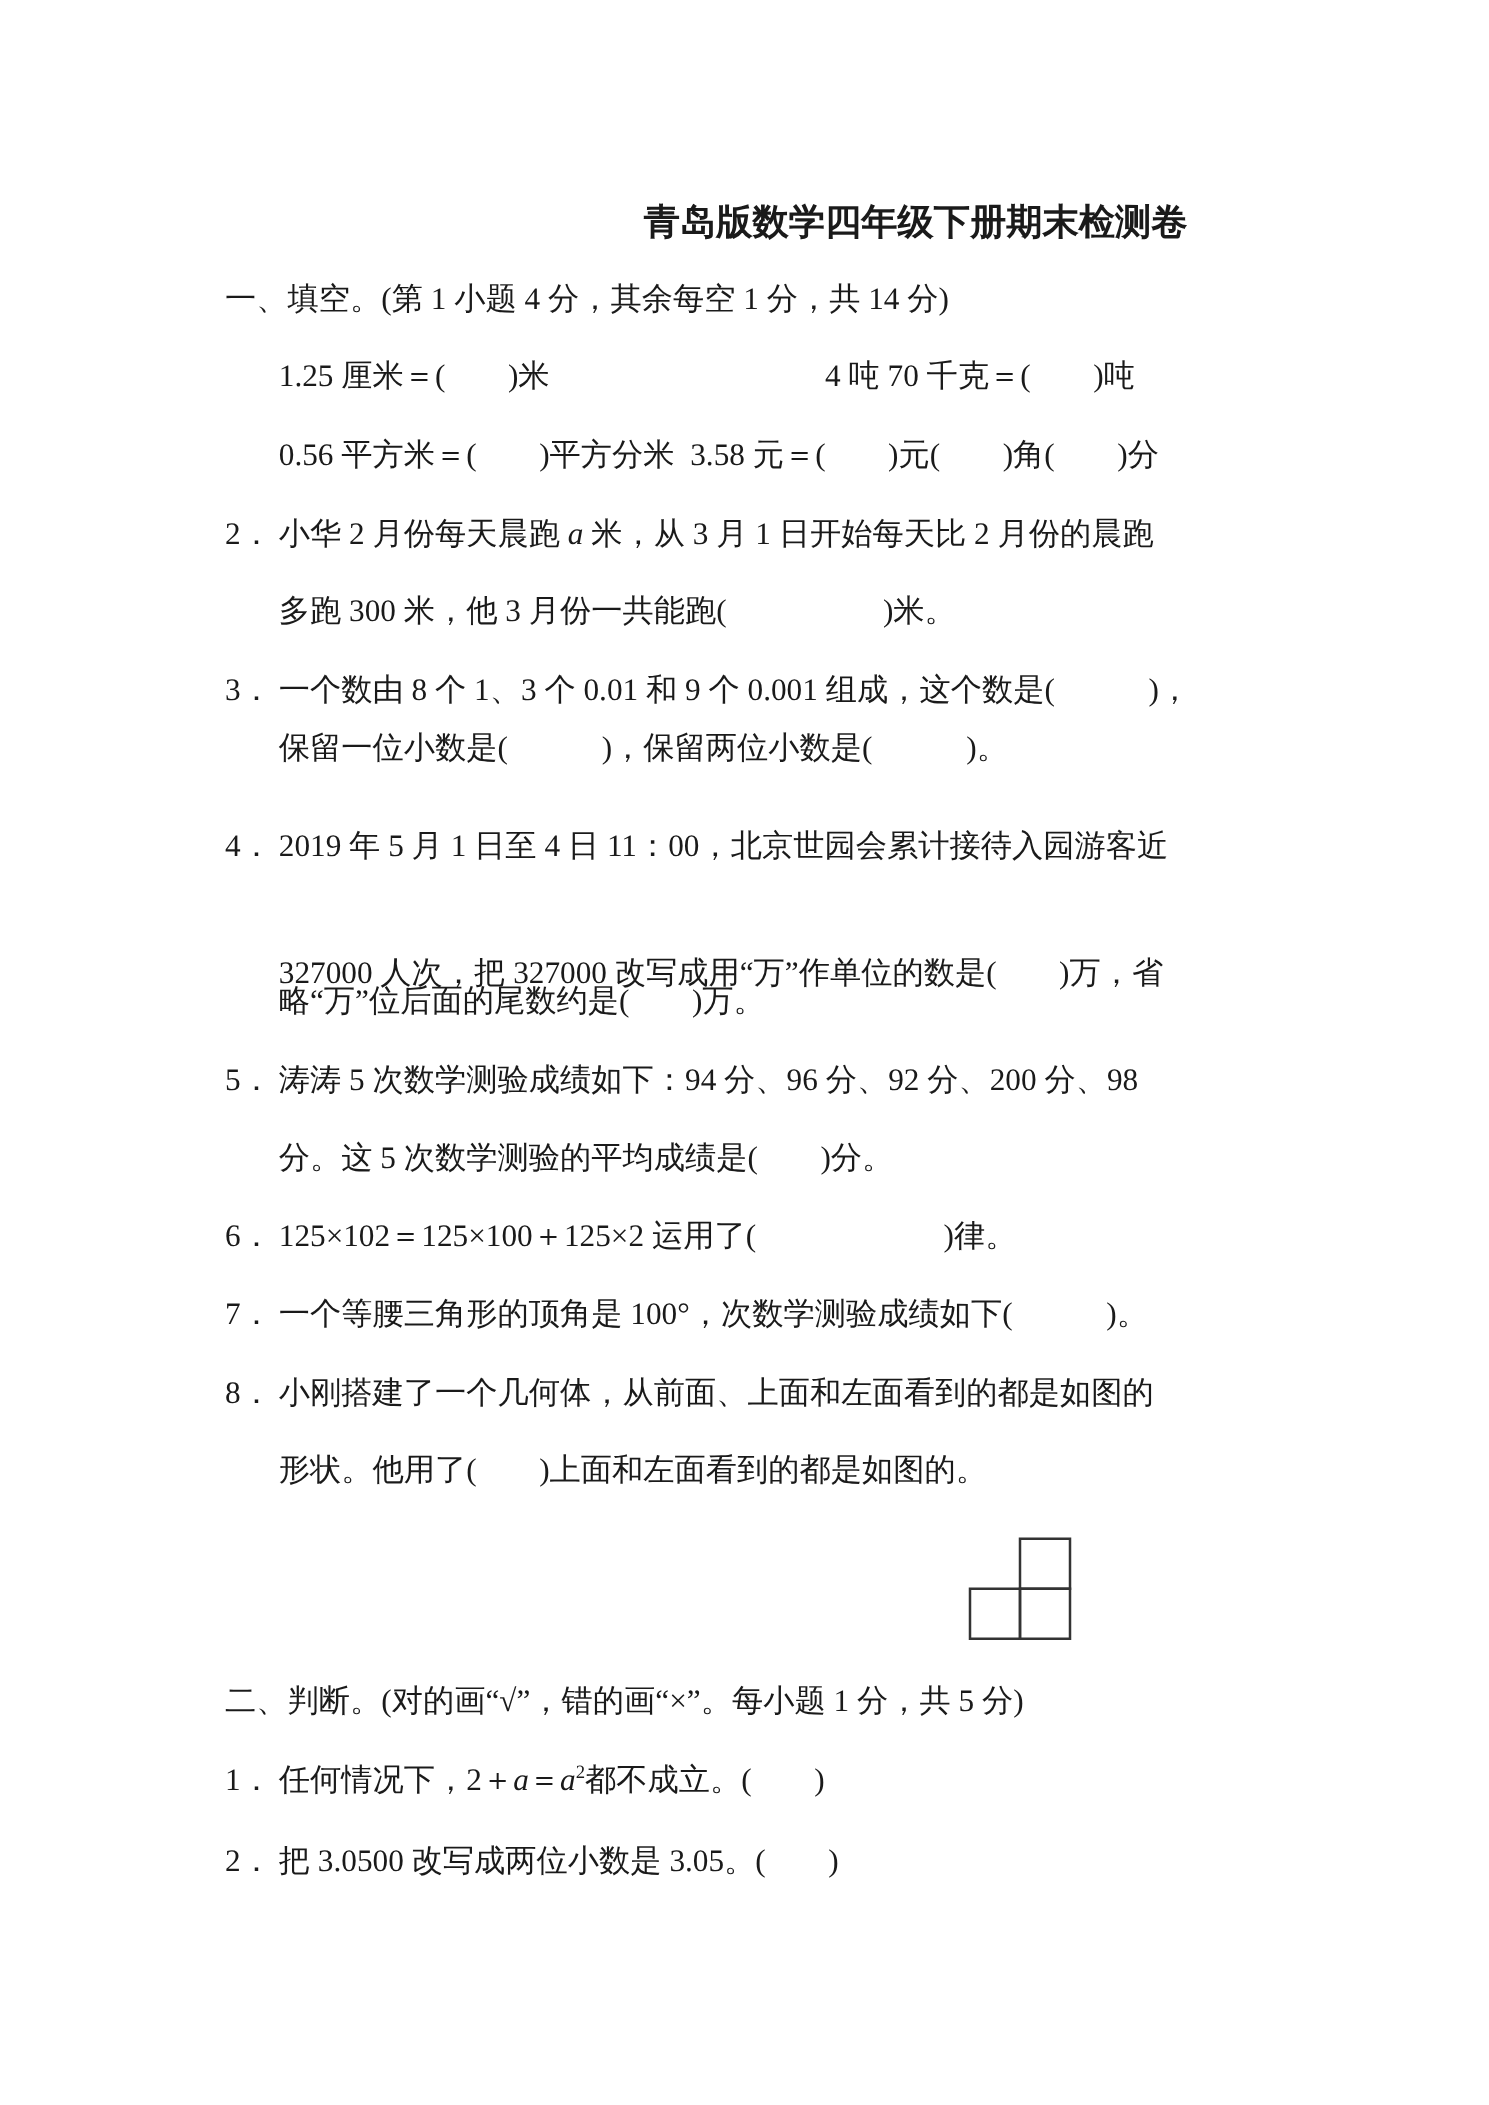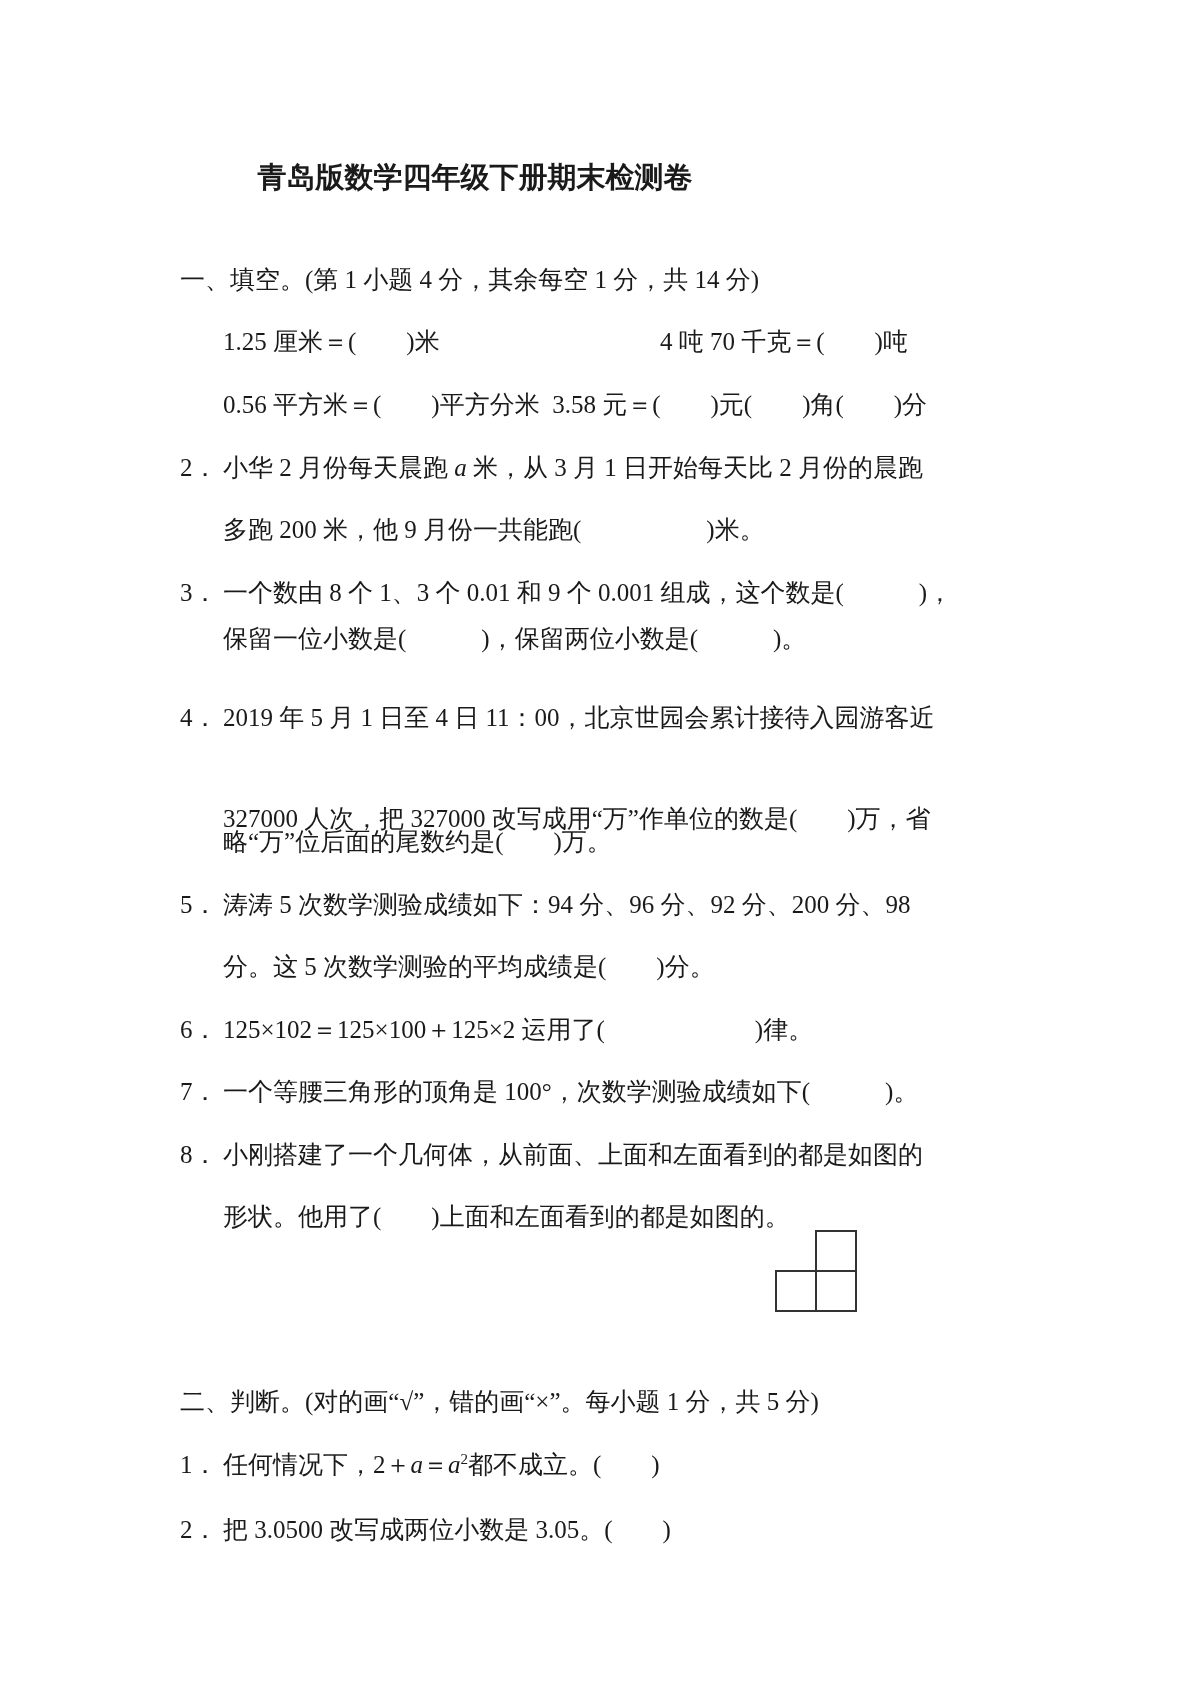--- a/index.html
+++ b/index.html
@@ -1,19 +1,19 @@
 <!DOCTYPE html>
 <html><head>
 <meta charset="utf-8">
 <style>
   html, body { margin:0; padding:0; background:#ffffff; }
   body { width:1191px; height:1684px; position:relative; overflow:hidden;
          font-family:"Liberation Serif","DejaVu Serif",serif; color:#1a1a1a; }
-  .line { position:absolute; font-size:25px; line-height:30px; white-space:pre;margin-top:40px; }
-  .title { position:absolute; left:0; width:950px; top:160px; text-align:center;
+  .line { position:absolute; font-size:25px; line-height:30px; white-space:pre; }
+  .title { position:absolute; left:0; width:950px; top:160px; text-align:right;
            font-family:"DejaVu Sans","Liberation Sans",sans-serif; font-weight:bold;
            font-size:29px; line-height:34px; letter-spacing:0px; }
   .num { display:inline-block; width:43px; }
   .cont { left:223px; }
   .sec { left:180px; }
   .q { left:180px;font-family:Liberation Serif, serif; }
   .fig { position:absolute; left:775px; top:1230px; width:82px; height:82px; }
   .sq { position:absolute; border:2px solid #333; box-sizing:border-box; width:42px; height:42px; }
   i.v { font-style:italic; }
   sup { font-size:15px; line-height:0; }
@@ -23,21 +23,21 @@
 
 <div class="title">青岛版数学四年级下册期末检测卷</div>
 
 <div class="line sec" style="top:225px">一、填空。(第 1 小题 4 分，其余每空 1 分，共 14 分)</div>
 
 <div class="line cont" style="top:287px">1.25 厘米＝(　　)米</div>
 <div class="line" style="top:287px;left:660px">4 吨 70 千克＝(　　)吨</div>
 <div class="line cont" style="top:350px">0.56 平方米＝(　　)平方分米  3.58 元＝(　　)元(　　)角(　　)分</div>
 
 <div class="line q" style="top:413px"><span class="num">2．</span><span>小华 2 月份每天晨跑 </span><i class="v">a</i><span> 米，从 3 月 1 日开始每天比 2 月份的晨跑</span></div>
-<div class="line cont" style="top:475px">多跑 200 米，他 9 月份一共能跑(　　　　　)米。</div>
+<div class="line cont" style="top:475px">多跑 300 米，他 3 月份一共能跑(　　　　　)米。</div>
 
 <div class="line q" style="top:538px"><span class="num">3．</span><span>一个数由 8 个 1、3 个 0.01 和 9 个 0.001 组成，这个数是(　　　)，</span></div>
 <div class="line cont" style="top:584px">保留一位小数是(　　　)，保留两位小数是(　　　)。</div>
 
 <div class="line q" style="top:663px"><span class="num">4．</span><span>2019 年 5 月 1 日至 4 日 11：00，北京世园会累计接待入园游客近</span></div>
 <div class="line cont" style="top:764px">327000 人次，把 327000 改写成用“万”作单位的数是(　　)万，省</div>
 <div class="line cont" style="top:787px">略“万”位后面的尾数约是(　　)万。</div>
 
 <div class="line q" style="top:850px"><span class="num">5．</span><span>涛涛 5 次数学测验成绩如下：94 分、96 分、92 分、200 分、98</span></div>
 <div class="line cont" style="top:912px">分。这 5 次数学测验的平均成绩是(　　)分。</div>

